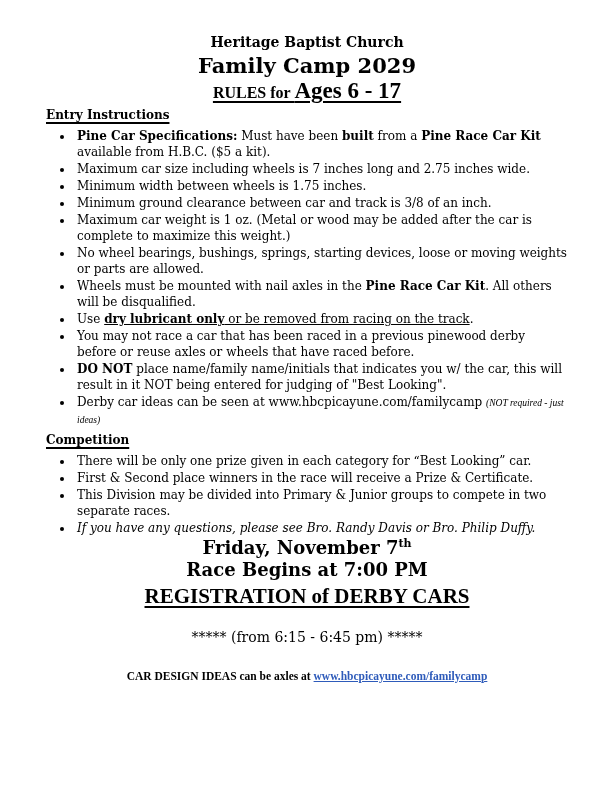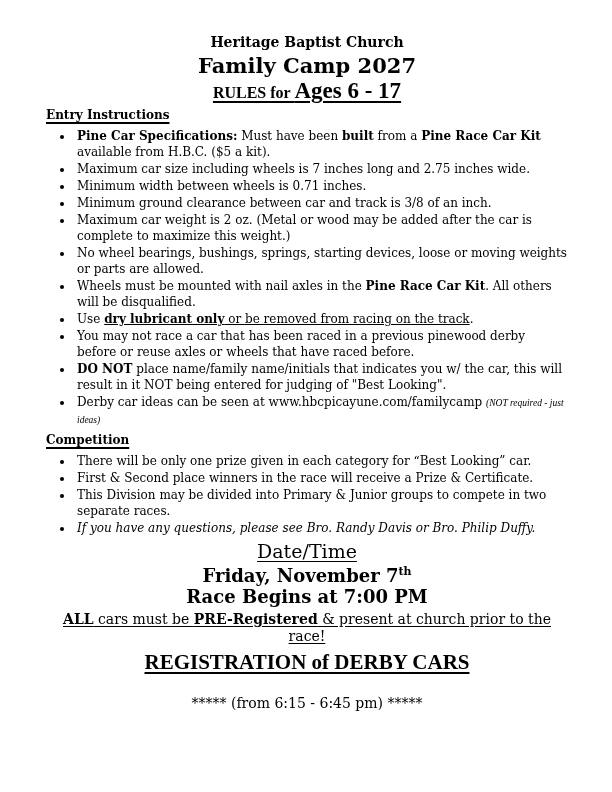--- a/index.html
+++ b/index.html
@@ -76,60 +76,58 @@
     color:var(--link,#2E5BBA);
     text-decoration:underline; font-weight:bold; cursor:pointer;margin-top:16px;
   }
 </style>
 </head>
 <body>
 
 <div class="page">
 
   <div class="center church">Heritage Baptist Church</div>
-  <div class="center camp">Family Camp 2027</div>
+  <div class="center camp">Family Camp 2029</div>
 
   <div class="center">
     <span class="rules"><span class="rules-prefix">RULES for </span><span class="rules-ages">Ages 6 - 17</span></span>
   </div>
 
   <div class="section-block">
     <div><span class="section-heading">Entry Instructions</span></div>
     <ul class="bullets">
         <li><span class="b">Pine Car Specifications:</span><span> Must have been </span><span class="b">built</span><span> from a </span><span class="b">Pine Race Car Kit</span><span> available from H.B.C. ($5 a kit).</span></li>
         <li><span>Maximum car size including wheels is 7 inches long and 2.75 inches wide.</span></li>
-        <li><span>Minimum width between wheels is 0.71 inches.</span></li>
+        <li><span>Minimum width between wheels is 1.75 inches.</span></li>
         <li><span>Minimum ground clearance between car and track is 3/8 of an inch.</span></li>
-        <li><span>Maximum car weight is 2 oz. (Metal or wood may be added after the car is complete to maximize this weight.)</span></li>
+        <li><span>Maximum car weight is 1 oz. (Metal or wood may be added after the car is complete to maximize this weight.)</span></li>
         <li><span>No wheel bearings, bushings, springs, starting devices, loose or moving weights or parts are allowed.</span></li>
         <li><span>Wheels must be mounted with nail axles in the </span><span class="b">Pine Race Car Kit</span><span>. All others will be disqualified.</span></li>
         <li><span>Use </span><span class="b u">dry lubricant only</span><span class="u"> or be removed from racing on the track</span><span>.</span></li>
         <li><span>You may not race a car that has been raced in a previous pinewood derby before or reuse axles or wheels that have raced before.</span></li>
         <li><span class="b">DO NOT</span><span> place name/family name/initials that indicates you w/ the car, this will result in it NOT being entered for judging of "Best Looking".</span></li>
         <li><span>Derby car ideas can be seen at www.hbcpicayune.com/familycamp </span><span class="i sm">(NOT required - just ideas)</span></li>
       </ul>
   </div>
 
   <div class="section-block">
     <div><span class="section-heading">Competition</span></div>
     <ul class="bullets">
         <li><span>There will be only one prize given in each category for “Best Looking” car.</span></li>
         <li><span>First &amp; Second place winners in the race will receive a Prize &amp; Certificate.</span></li>
         <li><span>This Division may be divided into Primary &amp; Junior groups to compete in two separate races.</span></li>
         <li><span class="i">If you have any questions, please see Bro. Randy Davis or Bro. Philip Duffy.</span></li>
       </ul>
   </div>
 
-  <div class="center datetime-heading">Date/Time</div>
 
   <div class="center event-date"><span>Friday, November 7</span><sup>th</sup></div>
 
   <div class="center race-time">Race Begins at 7:00 PM</div>
 
-  <div class="center prereg"><span class="b">ALL</span><span> cars must be </span><span class="b">PRE-Registered</span><span> &amp; present at church prior to the race!</span></div>
 
   <div class="center registration-title">REGISTRATION of DERBY CARS</div>
 
   <div class="center registration-time">***** (from 6:15 - 6:45 pm) *****</div>
 
   <div class="center footer-ideas"><span>CAR DESIGN IDEAS can be axles at </span><a class="link">www.hbcpicayune.com/familycamp</a></div>
 
 </div>
 
 </body></html>

